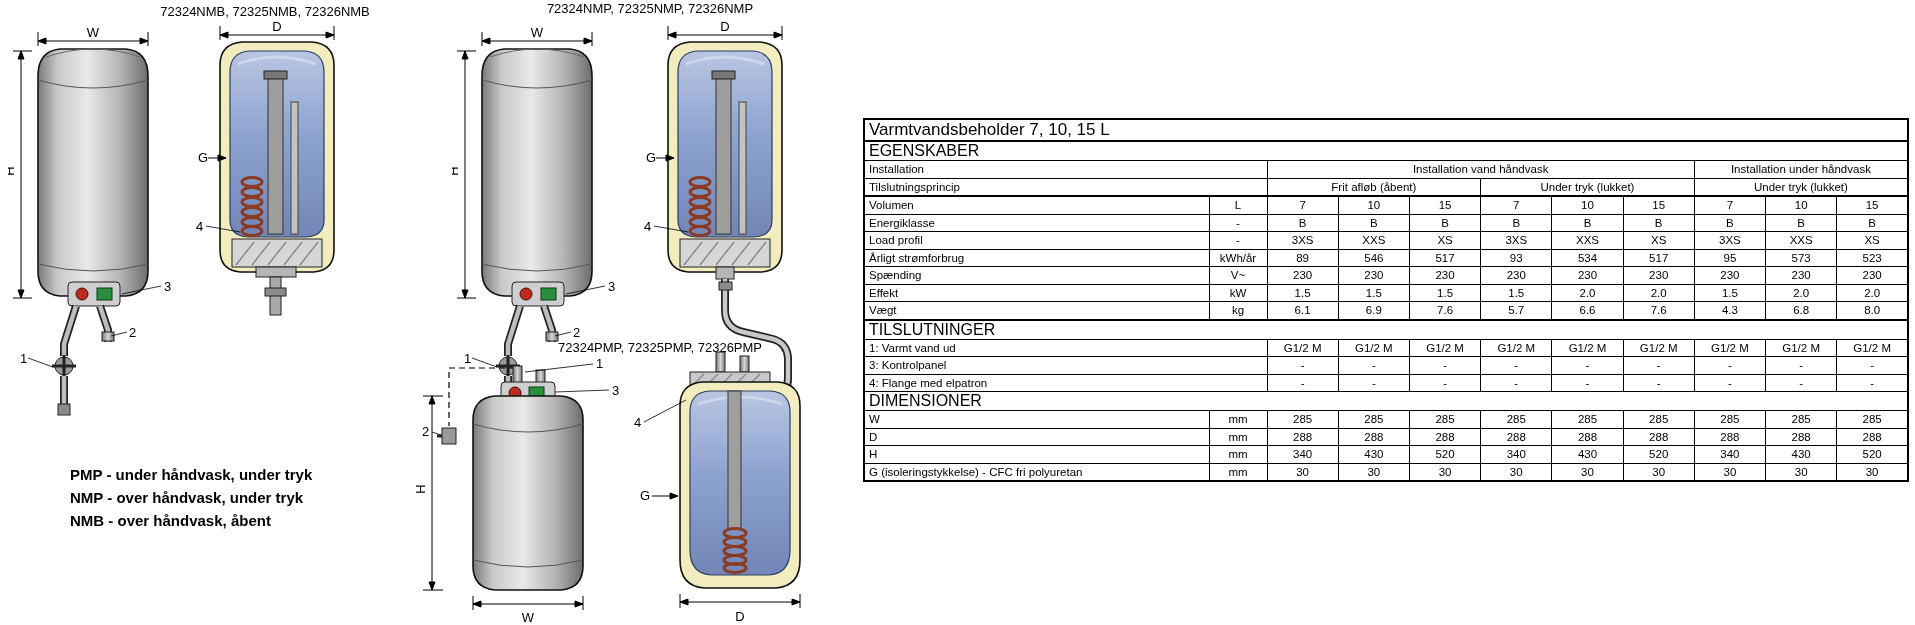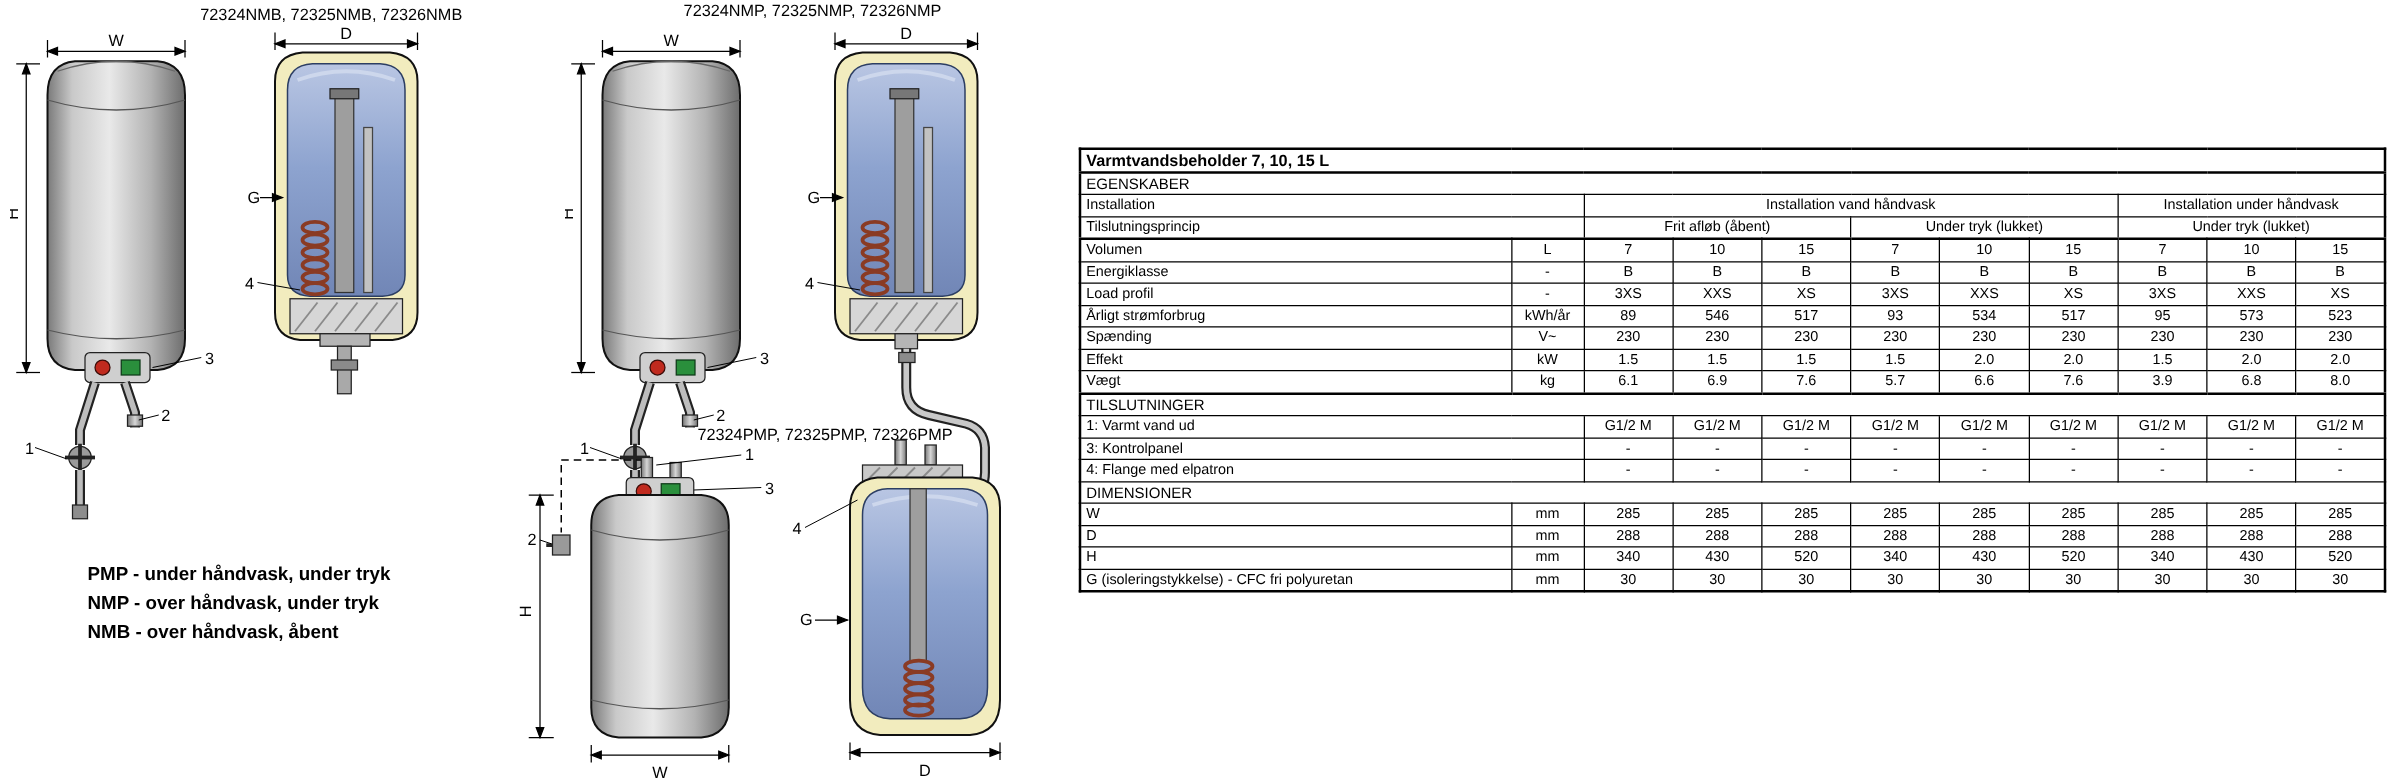--- a/index.html
+++ b/index.html
@@ -2,33 +2,33 @@
 <html><head>
 <meta charset="utf-8">
 <style>
   html,body{margin:0;padding:0;}
   body{
     width:1915px;height:625px;background:#ffffff;position:relative;overflow:hidden;
     font-family:"Liberation Sans",sans-serif;color:#000;
   }
   .abs{position:absolute;}
   .heading{font-size:13px;text-align:center;white-space:nowrap;}
-  .legend{font-size:15px;font-weight:bold;line-height:23px;}
+  .legend{font-size:15px;font-weight:bold;line-height:23px;margin-top:15px;}
   .legend div{white-space:nowrap;}
   svg text{font-family:"Liberation Sans",sans-serif;fill:#000;}
   table.spec{
     border-collapse:collapse;table-layout:fixed;width:1046px;
     font-size:11.5px;border:2px solid #000;
   }
   table.spec td{
     border:1px solid #000;height:16.5px;padding:0 4px;
     overflow:hidden;white-space:nowrap;vertical-align:middle;
   }
-  td.title-cell{font-weight:bold;font-size:13px;height:19px;}
-  td.section-cell{font-size:12px;}
+  td.title-cell{font-weight:normal;font-size:17px;height:19px;}
+  td.section-cell{font-size:16px;}
   td.center{text-align:center;padding:0 1px;}
   tr.thick td{border-bottom-width:2px;}
 </style>
 </head>
 <body>
 
 <svg width="0" height="0" style="position:absolute" aria-hidden="true">
   <defs>
     <linearGradient id="tankH" x1="0" y1="0" x2="1" y2="0">
       <stop offset="0" stop-color="#7a7a7a"></stop>
@@ -421,21 +421,21 @@
         </tr>
         <tr class="thick">
           <td class="label-cell">Vægt</td>
           <td class="center">kg</td>
           <td class="center">6.1</td>
           <td class="center">6.9</td>
           <td class="center">7.6</td>
           <td class="center">5.7</td>
           <td class="center">6.6</td>
           <td class="center">7.6</td>
-          <td class="center">3.9</td>
+          <td class="center">4.3</td>
           <td class="center">6.8</td>
           <td class="center">8.0</td>
         </tr>
         <tr>
           <td class="section-cell" colspan="11">TILSLUTNINGER</td>
         </tr>
         <tr>
           <td class="label-cell" colspan="2">1: Varmt vand ud</td>
           <td class="center">G1/2 M</td>
           <td class="center">G1/2 M</td>

